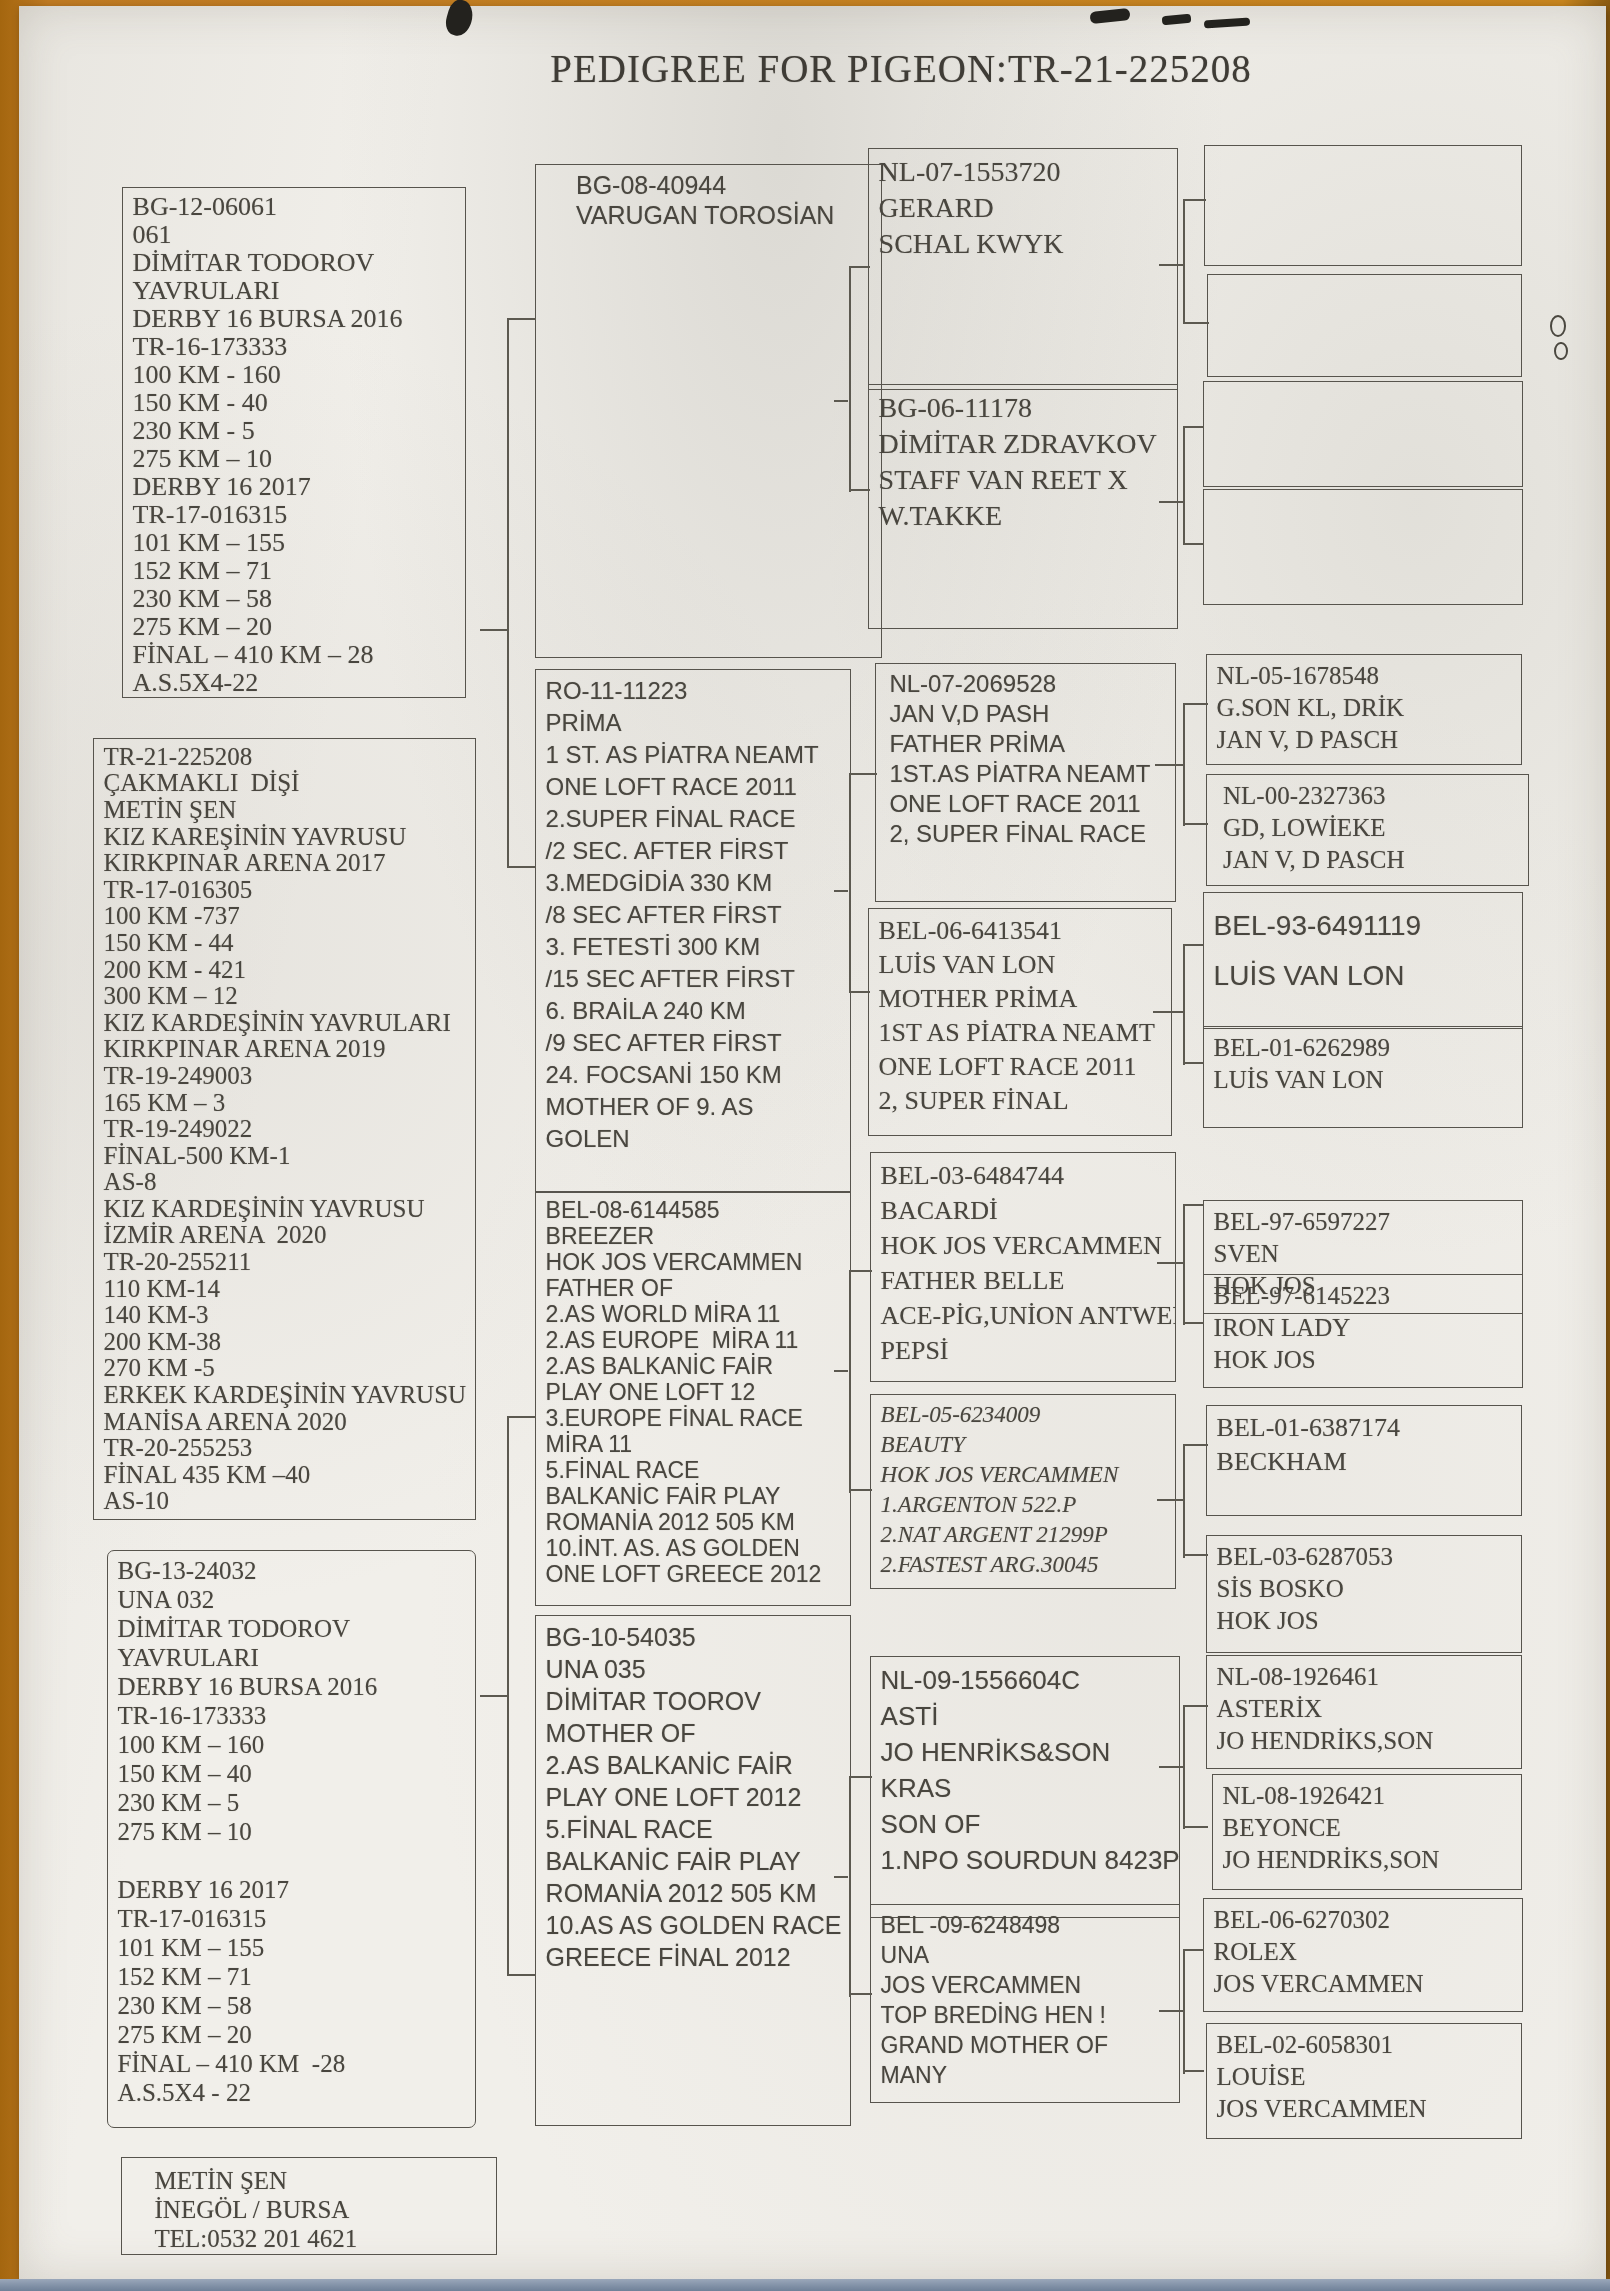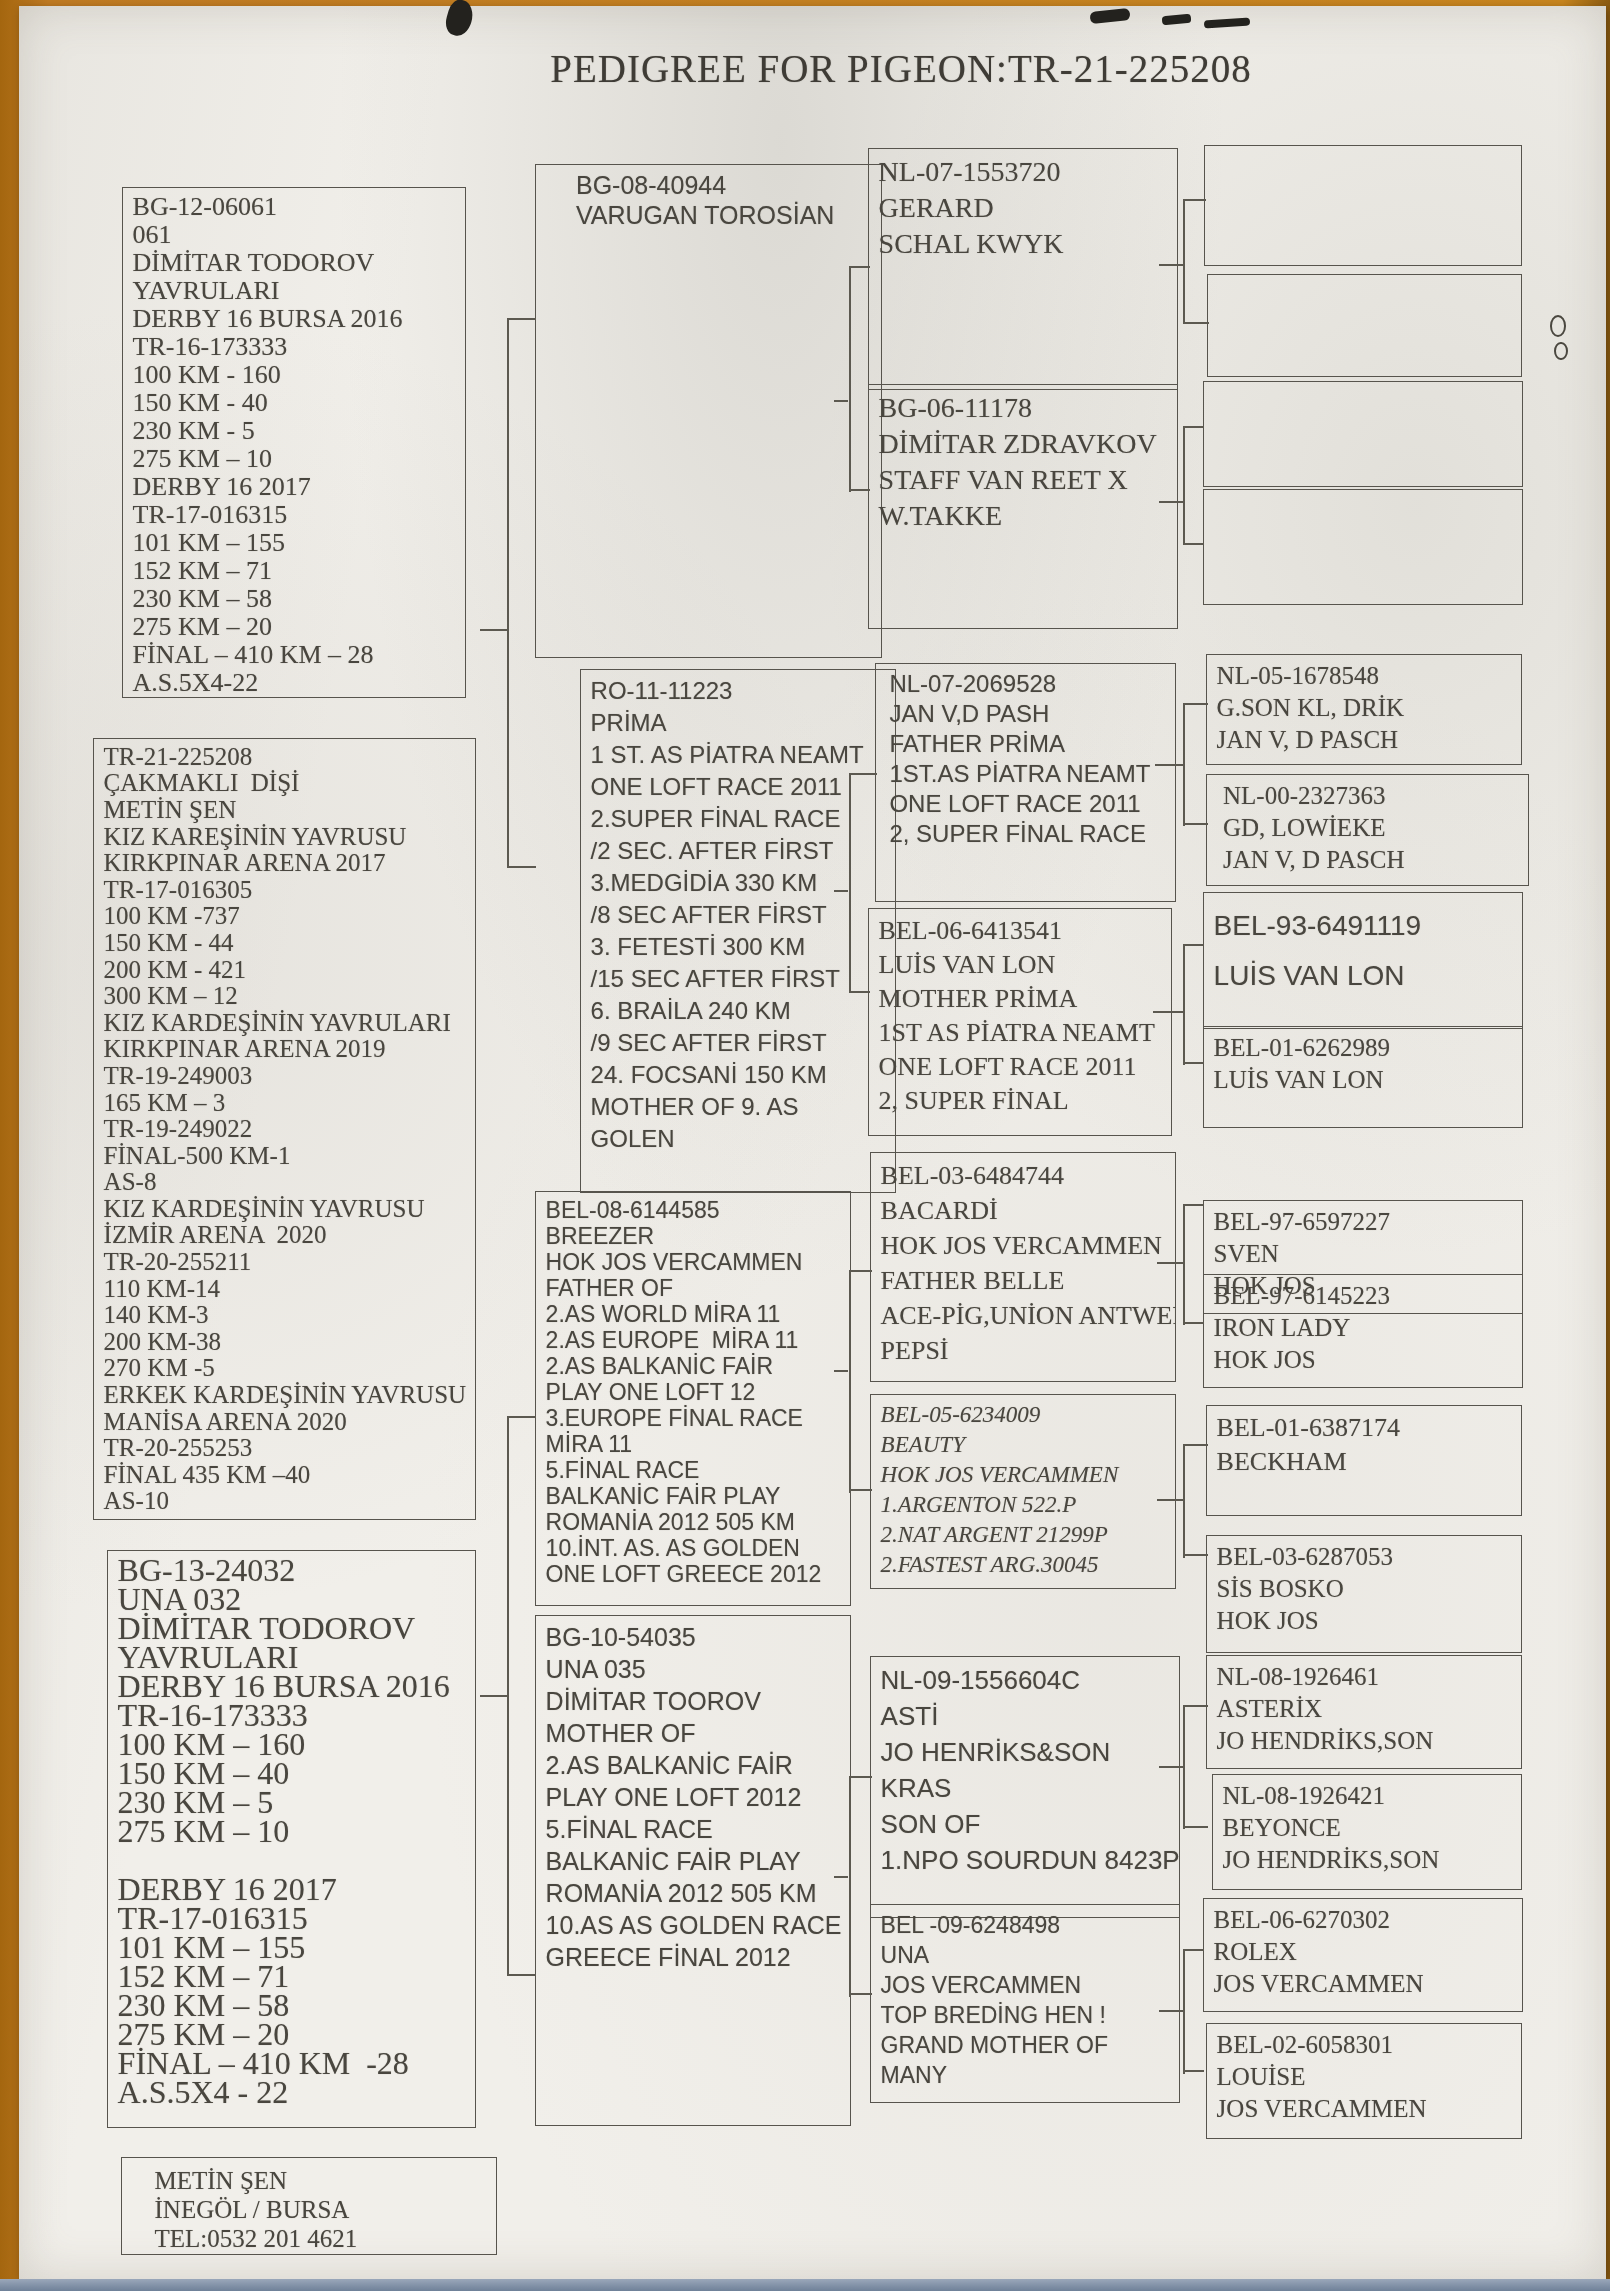--- a/index.html
+++ b/index.html
@@ -95,21 +95,21 @@
         <div class="ln">110 KM-14</div>
         <div class="ln">140 KM-3</div>
         <div class="ln">200 KM-38</div>
         <div class="ln">270 KM -5</div>
         <div class="ln">ERKEK KARDEŞİNİN YAVRUSU</div>
         <div class="ln">MANİSA ARENA 2020</div>
         <div class="ln">TR-20-255253</div>
         <div class="ln">FİNAL 435 KM –40</div>
         <div class="ln">AS-10</div>
       </div>
-    <div class="box serif" style="left:107px;top:1550px;width:352px;height:568px;font-size:32px;line-height:29px;">
+    <div class="box serif" style="left:107px;top:1550px;width:352px;height:568px;font-size:25px;line-height:29px;border-radius:7px;">
         <div class="ln">BG-13-24032</div>
         <div class="ln">UNA 032</div>
         <div class="ln">DİMİTAR TODOROV</div>
         <div class="ln">YAVRULARI</div>
         <div class="ln">DERBY 16 BURSA 2016</div>
         <div class="ln">TR-16-173333</div>
         <div class="ln">100 KM – 160</div>
         <div class="ln">150 KM – 40</div>
         <div class="ln">230 KM – 5</div>
         <div class="ln">275 KM – 10</div>
@@ -126,21 +126,21 @@
     <div class="box serif" style="left:121px;top:2157px;width:336px;height:86px;font-size:25px;line-height:29px;padding-left:32.5px;padding-top:7.6px;">
         <div class="ln">METİN ŞEN</div>
         <div class="ln">İNEGÖL / BURSA</div>
         <div class="ln">TEL:0532 201 4621</div>
       </div>
 
     <div class="box sans" style="left:535px;top:164px;width:299px;height:484px;font-size:25px;line-height:30px;padding-left:40px;">
         <div class="ln">BG-08-40944</div>
         <div class="ln">VARUGAN TOROSİAN</div>
       </div>
-    <div class="box sans" style="left:535px;top:669px;width:299px;height:514px;font-size:24px;line-height:32px;margin-left:45px;">
+    <div class="box sans" style="left:535px;top:669px;width:299px;height:514px;font-size:24px;line-height:32px;">
         <div class="ln">RO-11-11223</div>
         <div class="ln">PRİMA</div>
         <div class="ln">1 ST. AS PİATRA NEAMT</div>
         <div class="ln">ONE LOFT RACE 2011</div>
         <div class="ln">2.SUPER FİNAL RACE</div>
         <div class="ln">/2 SEC. AFTER FİRST</div>
         <div class="ln">3.MEDGİDİA 330 KM</div>
         <div class="ln">/8 SEC AFTER FİRST</div>
         <div class="ln">3. FETESTİ 300 KM</div>
         <div class="ln">/15 SEC AFTER FİRST</div>

